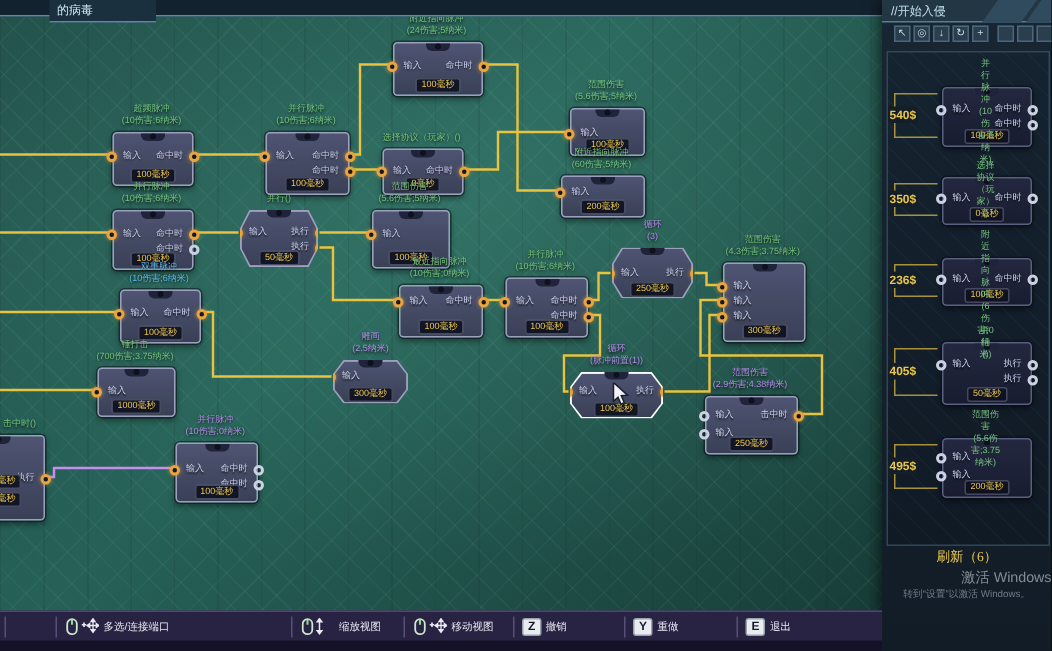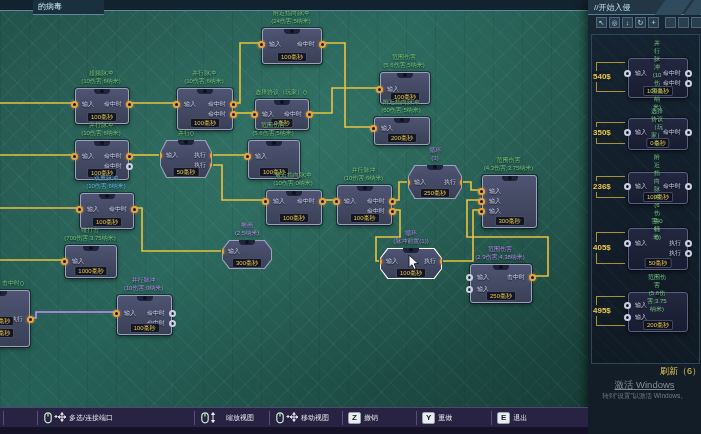--- a/index.html
+++ b/index.html
@@ -73,22 +73,22 @@
            box-sizing:border-box;color:#c6dde9;font-size:7px;line-height:9px;text-align:center;}
   .sb-panel{position:absolute;left:3px;top:34px;width:107px;height:328px;border:1px solid #2c4756;
             background:
               repeating-linear-gradient(45deg, rgba(120,200,190,.04) 0 1px, rgba(0,0,0,0) 1px 11px),
               linear-gradient(180deg,#152330,#101a25);}
   .shop-title{position:absolute;z-index:3;font-size:6px;line-height:8px;text-align:center;
               transform:translateX(-50%);white-space:pre-line;}
   .bracket{position:absolute;border:1px solid #a8913c;border-right:none;z-index:2;}
   .price{position:absolute;z-index:3;color:#e9c64d;font-size:8px;font-weight:bold;
          background:#131e29;padding:1px 1px;}
-  .sb-refresh{position:absolute;left:0;width:113px;text-align:right;color:#e9c64d;font-size:9px;}
-  .wm1{position:absolute;left:0;width:113px;text-align:center;color:rgba(205,213,222,.6);font-size:9.5px;text-decoration:underline;}
+  .sb-refresh{position:absolute;left:0;width:113px;text-align:center;color:#e9c64d;font-size:9px;font-family:Liberation Serif, serif;}
+  .wm1{position:absolute;left:0;width:113px;text-align:right;color:rgba(205,213,222,.6);font-size:9.5px;}
   .wm2{position:absolute;left:0;width:113px;text-align:center;color:rgba(185,195,205,.55);font-size:6.5px;}
   .sb-start{position:absolute;left:0;width:113px;text-align:center;color:#e9c64d;font-size:9px;
             text-decoration:underline;}
 
   
   .toolbar{position:absolute;left:0;top:407px;width:588px;height:20px;background:#282342;
            border-top:1px solid #4e4870;z-index:6;}
   .tb-under{position:absolute;left:0;top:427px;width:588px;height:7px;background:#151126;z-index:6;}
   .tb-item{position:absolute;top:0;height:20px;display:flex;align-items:center;gap:3px;
            color:#e9e9f2;font-size:7px;white-space:nowrap;}

